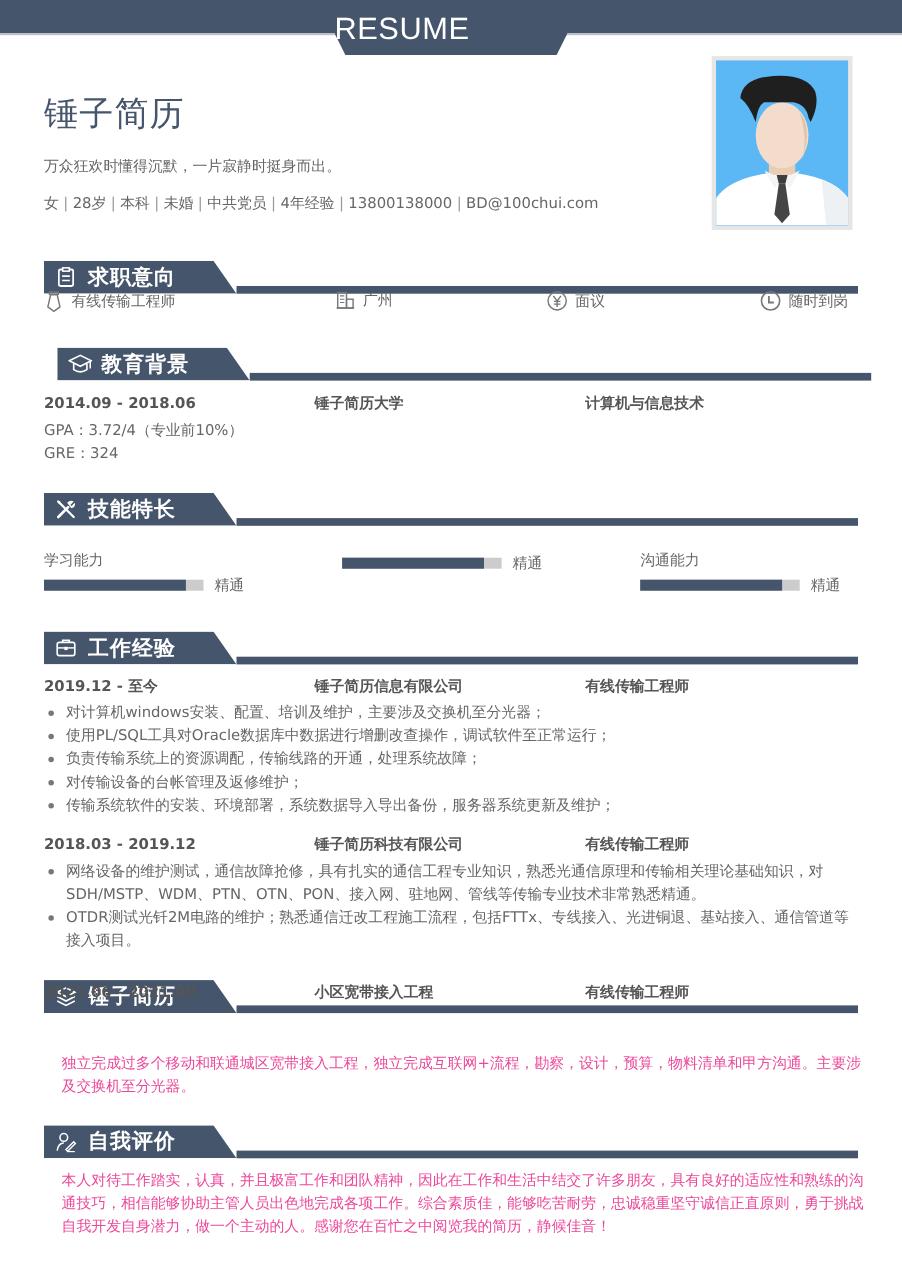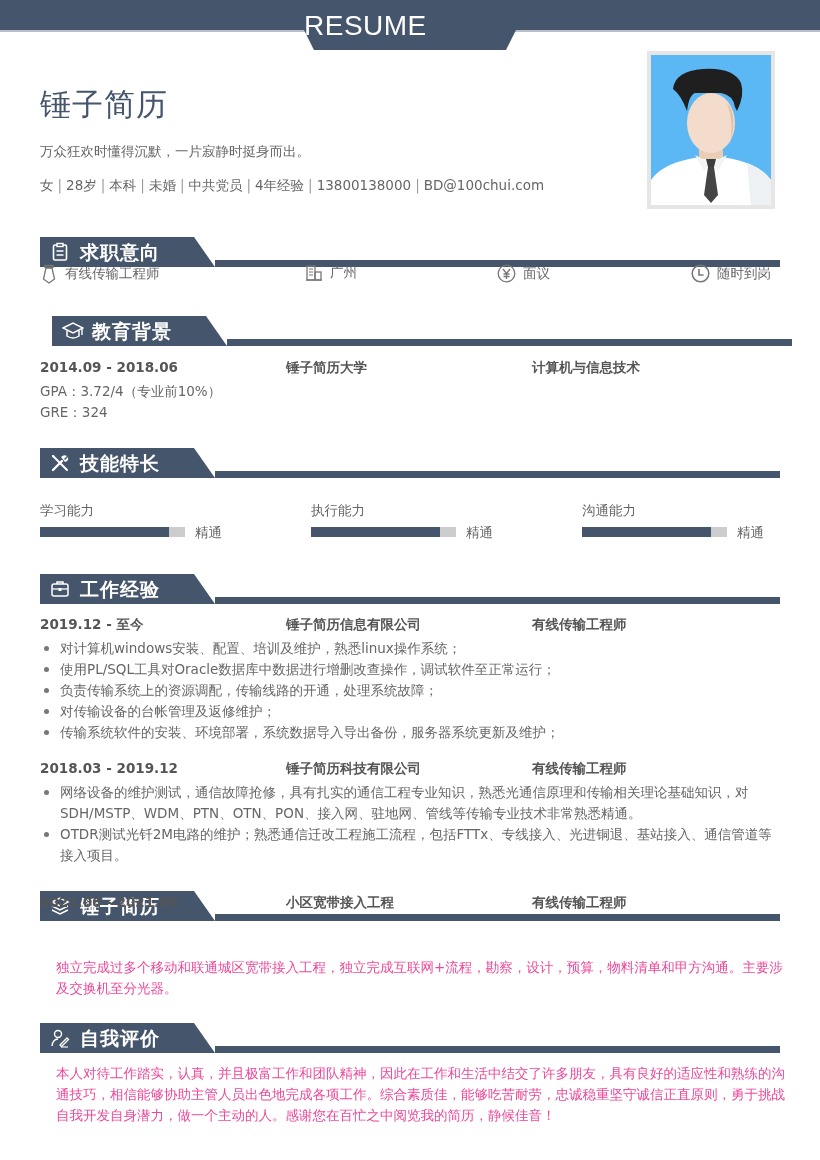--- a/index.html
+++ b/index.html
@@ -181,21 +181,20 @@
 <div class="skill" style="left:40px;">
   <div class="skill-label">学习能力</div>
   <div class="skill-bar-wrap">
     <div class="skill-bar">
         <div class="skill-bar-fill" style="width:89%;"></div>
       </div>
     <span class="skill-level">精通</span>
   </div>
 </div>
 <div class="skill" style="left:311px;">
-  <div class="skill-label">执行能力</div>
   <div class="skill-bar-wrap">
     <div class="skill-bar">
         <div class="skill-bar-fill" style="width:89%;"></div>
       </div>
     <span class="skill-level">精通</span>
   </div>
 </div>
 <div class="skill" style="left:582px;">
   <div class="skill-label">沟通能力</div>
   <div class="skill-bar-wrap">
@@ -218,21 +217,21 @@
       </svg>
   </span>
   <span class="section-title">工作经验</span>
 </div>
 <div class="row3" style="top:614px;">
   <span class="c1">2019.12 - 至今</span>
   <span class="c2">锤子简历信息有限公司</span>
   <span class="c3">有线传输工程师</span>
 </div>
 <ul class="bullets" style="top:638px;">
-  <li>对计算机windows安装、配置、培训及维护，熟悉linux操作系统；</li>
+  <li>对计算机windows安装、配置、培训及维护，主要涉及交换机至分光器；</li>
   <li>使用PL/SQL工具对Oracle数据库中数据进行增删改查操作，调试软件至正常运行；</li>
   <li>负责传输系统上的资源调配，传输线路的开通，处理系统故障；</li>
   <li>对传输设备的台帐管理及返修维护；</li>
   <li>传输系统软件的安装、环境部署，系统数据导入导出备份，服务器系统更新及维护；</li>
 </ul>
 <div class="row3" style="top:758px;">
   <span class="c1">2018.03 - 2019.12</span>
   <span class="c2">锤子简历科技有限公司</span>
   <span class="c3">有线传输工程师</span>
 </div>

